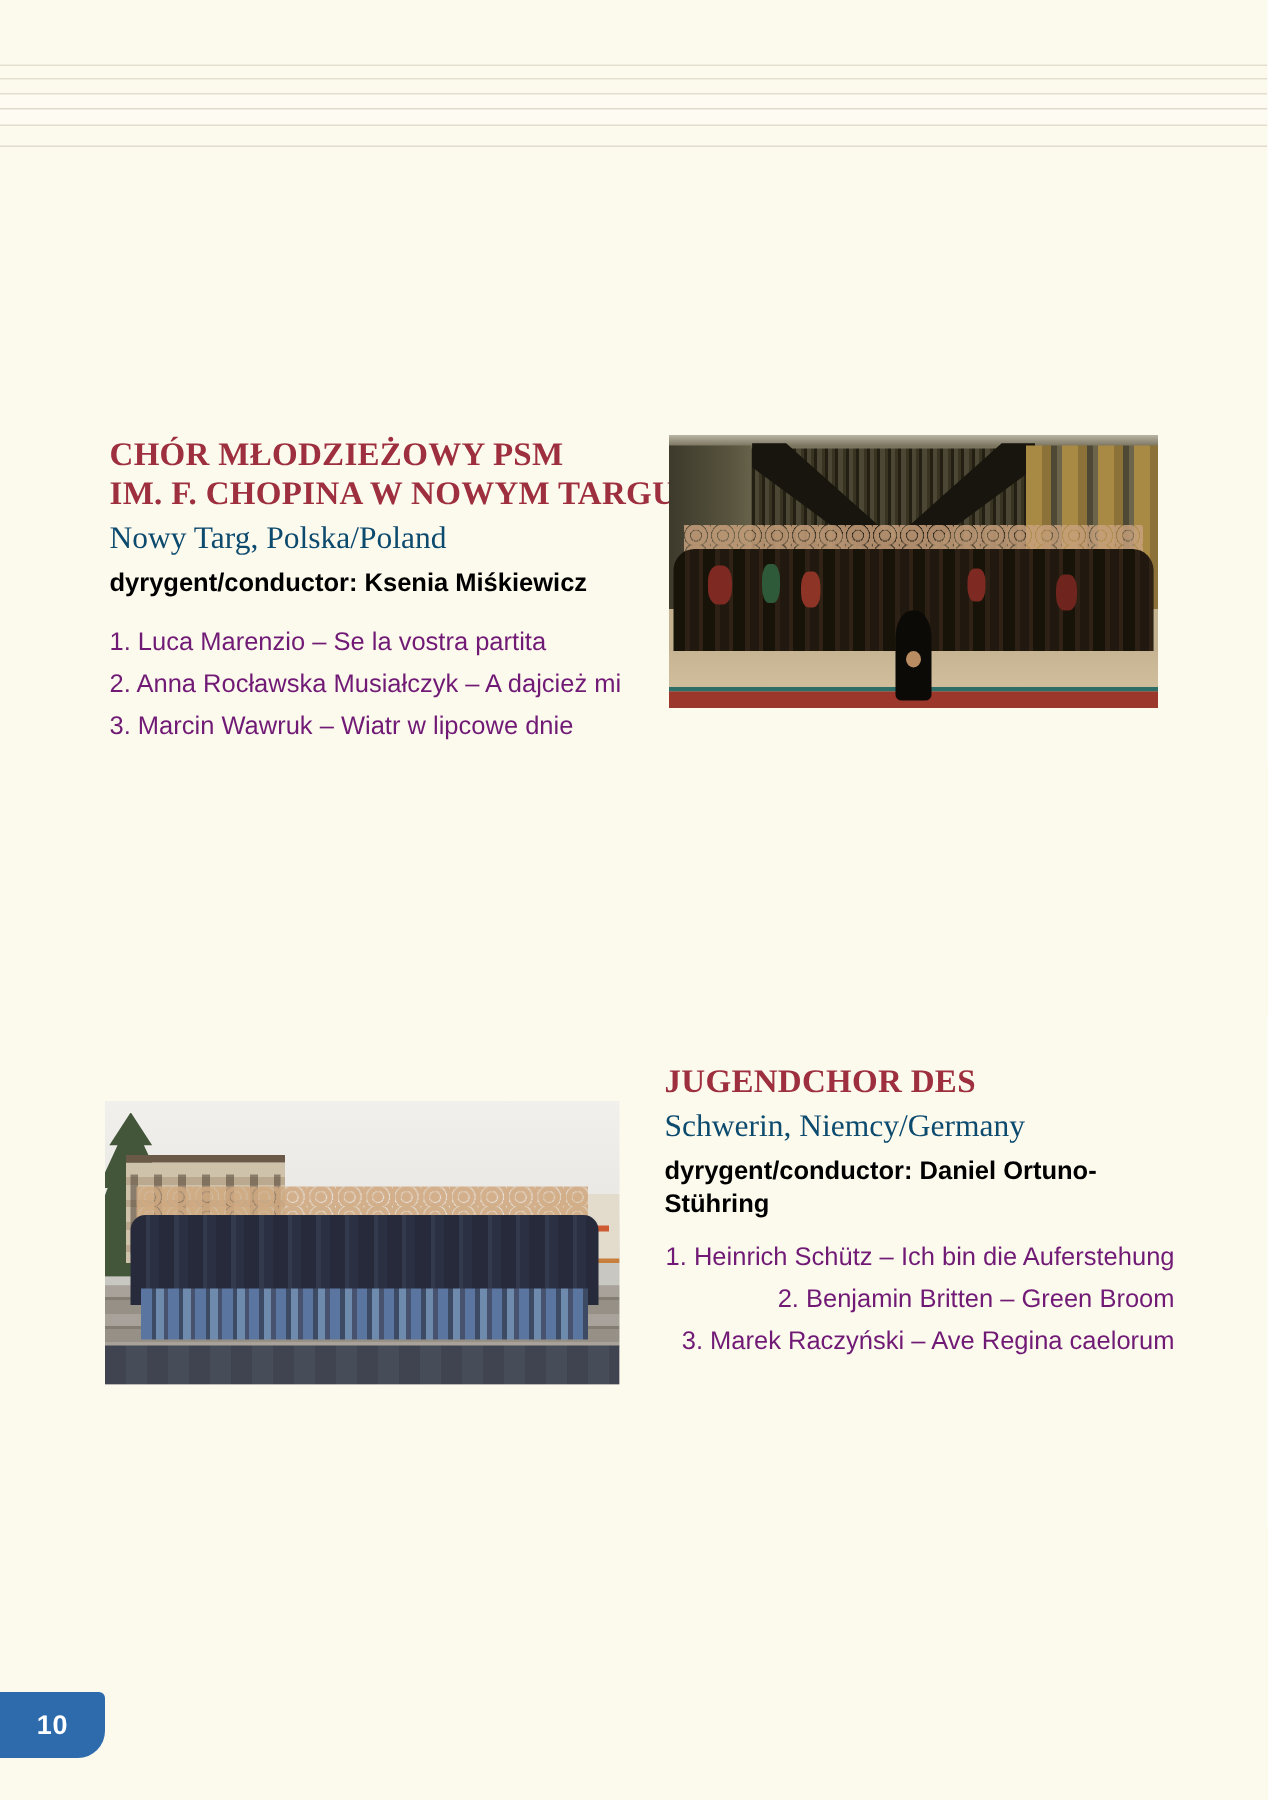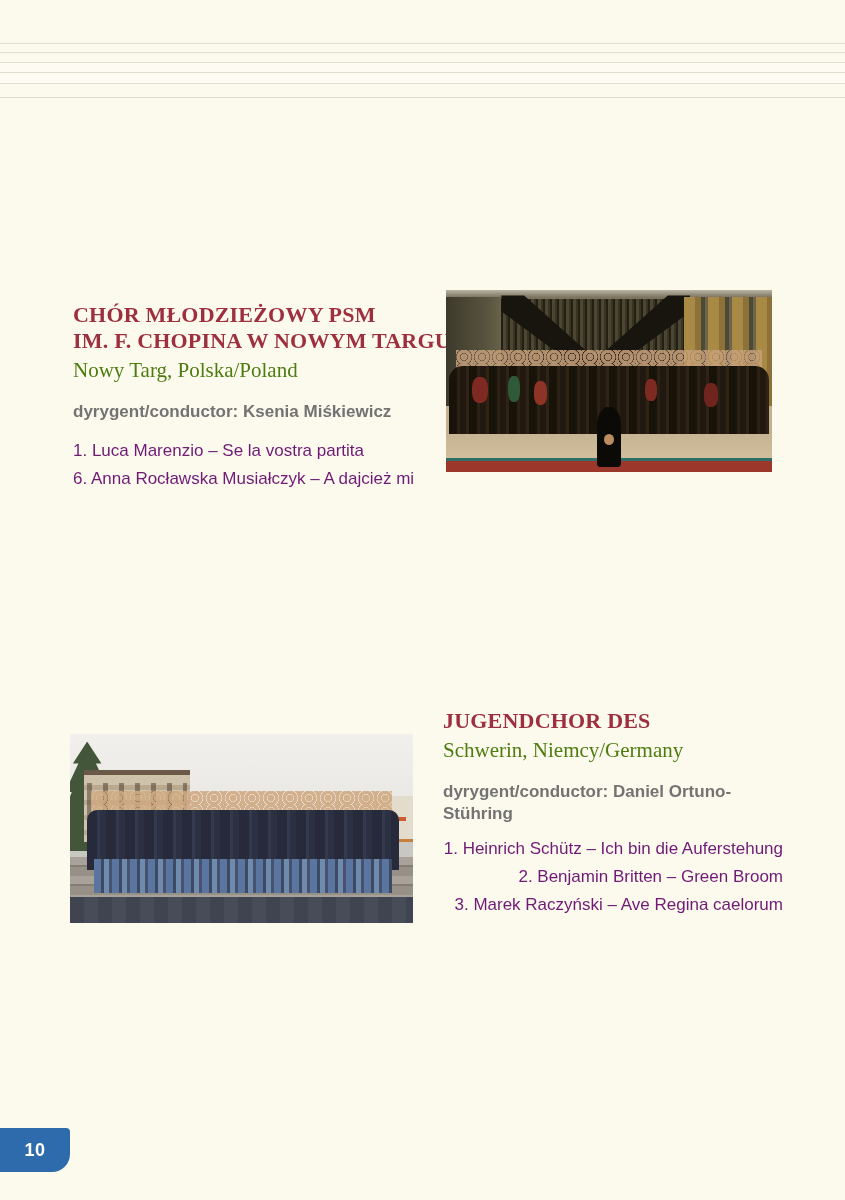--- a/index.html
+++ b/index.html
@@ -8,27 +8,27 @@
   .page { position:relative; width:845px; height:1200px; background:#fcf9ed; overflow:hidden; }
 
   
   .staff-line { position:absolute; left:0; width:845px; height:1px; background:#e3dfd0; }
   .sl1{top:43px;} .sl2{top:52px;} .sl3{top:62px;} .sl4{top:72px;background:#dfdbcc;}
   .sl5{top:83px;} .sl6{top:97px;background:#e0dccd;}
   .staff-band { position:absolute; left:0; top:63px; width:845px; height:20px; background:#fefcf2; }
 
   
   .text-col { position:absolute; }
-  .col-1 { left:73px; top:302px; width:372px; }
+  .col-1 { left:73px; top:290px; width:372px; }
   .col-2 { left:443px; top:708px; width:340px; }
   .choir-name div { font-family:"Liberation Serif", serif; font-weight:700; font-size:22px;
                     line-height:26px; color:#9d2f3e; letter-spacing:.2px; white-space:nowrap; }
   .choir-location { font-family:"Liberation Serif", serif; font-weight:400; font-size:21px;
-                    line-height:26px; color:#4d7c0f; margin-top:3px; white-space:nowrap; }
-  .conductor { font-weight:700; font-size:17px; line-height:22px; color:#737373; margin-top:18px; }
+                    line-height:26px; color:#0c4a6e; margin-top:3px; white-space:nowrap; }
+  .conductor { font-weight:700; font-size:17px; line-height:22px; color:#000000; margin-top:7px; }
   .col-2 .conductor { width:300px; }
   .repertoire { margin-top:19px; }
   .col-2 .repertoire { margin-top:15px;text-align:right; }
   .repertoire-item { font-size:17px; line-height:17px; color:#701a75; margin-bottom:11px; white-space:nowrap; }
 
   
   .photo-1 { position:absolute; left:446px; top:290px; width:326px; height:182px; overflow:hidden;
              background:linear-gradient(180deg,#b9b4a4 0,#7b7560 4%,#6b654e 18%,#5d5844 45%,#6b6450 58%,#c2b08e 62%); }
   .p1-left-dark { position:absolute; left:0; top:4%; width:17%; height:60%;
                   background:linear-gradient(90deg,#3d3a2c 0,#56523d 70%,#676249 100%); }
@@ -108,21 +108,22 @@
       <div>CHÓR MŁODZIEŻOWY PSM</div>
       <div>IM. F. CHOPINA W NOWYM TARGU</div>
     </div>
     <div class="choir-location">Nowy Targ, Polska/Poland</div>
     <div class="conductor">
       <span>dyrygent/conductor:</span>
       <span>Ksenia Miśkiewicz</span>
     </div>
     <div class="repertoire">
       <div class="repertoire-item">1. Luca Marenzio – Se la vostra partita</div>
-      <div class="repertoire-item">6. Anna Rocławska Musiałczyk – A dajcież mi</div>
+      <div class="repertoire-item">2. Anna Rocławska Musiałczyk – A dajcież mi</div>
+      <div class="repertoire-item">3. Marcin Wawruk – Wiatr w lipcowe dnie</div>
     </div>
   </div>
 
   <div class="photo-1">
     <div class="p1-left-dark"></div>
     <div class="p1-pipes"></div>
     <div class="p1-chevron"></div>
     <div class="p1-panels"></div>
     <div class="p1-heads"></div>
     <div class="p1-choir"></div>

